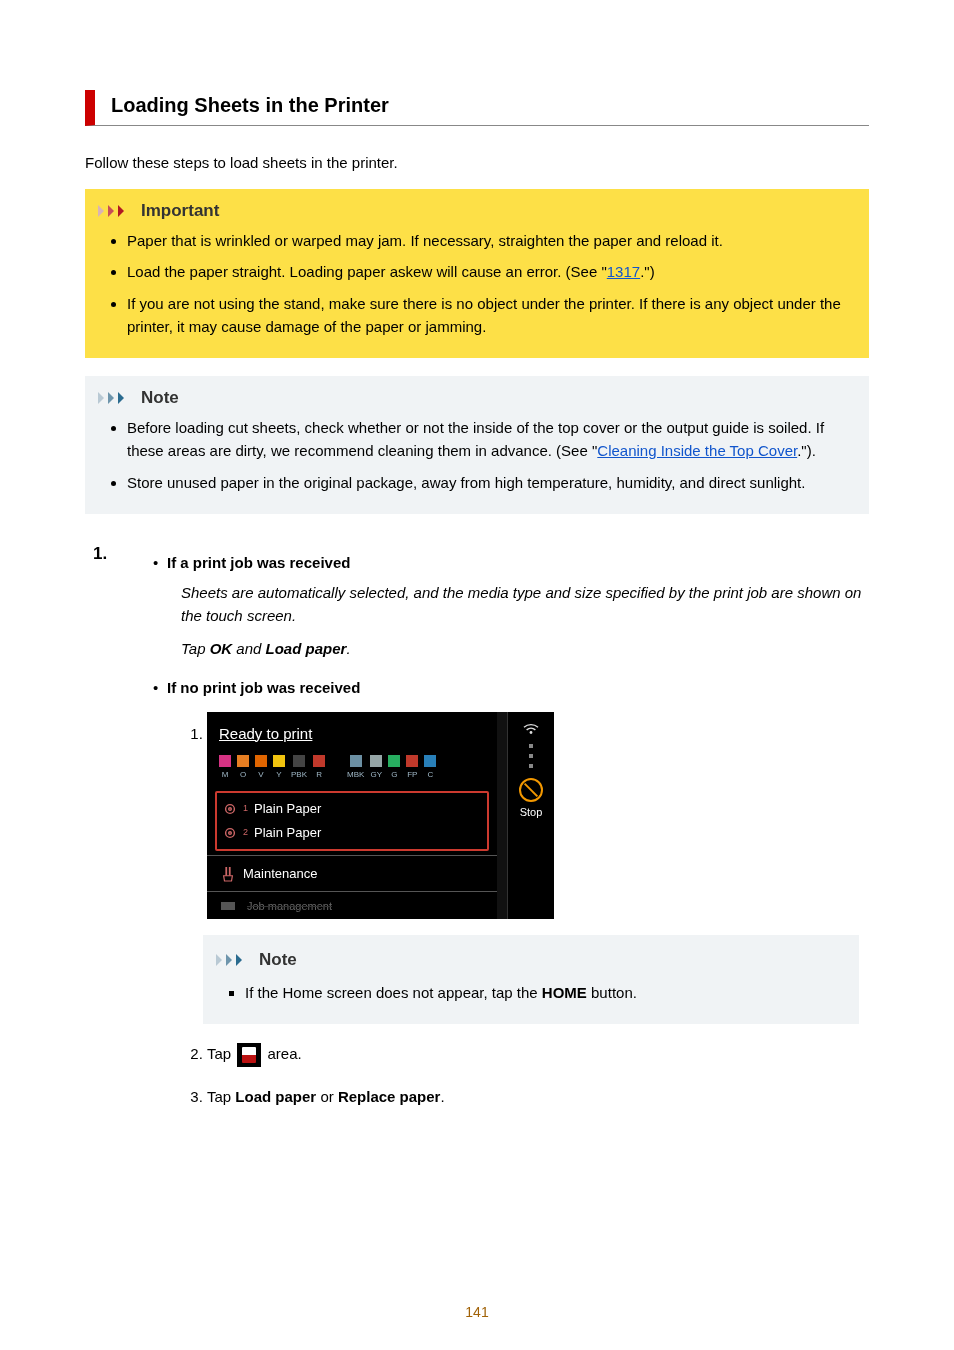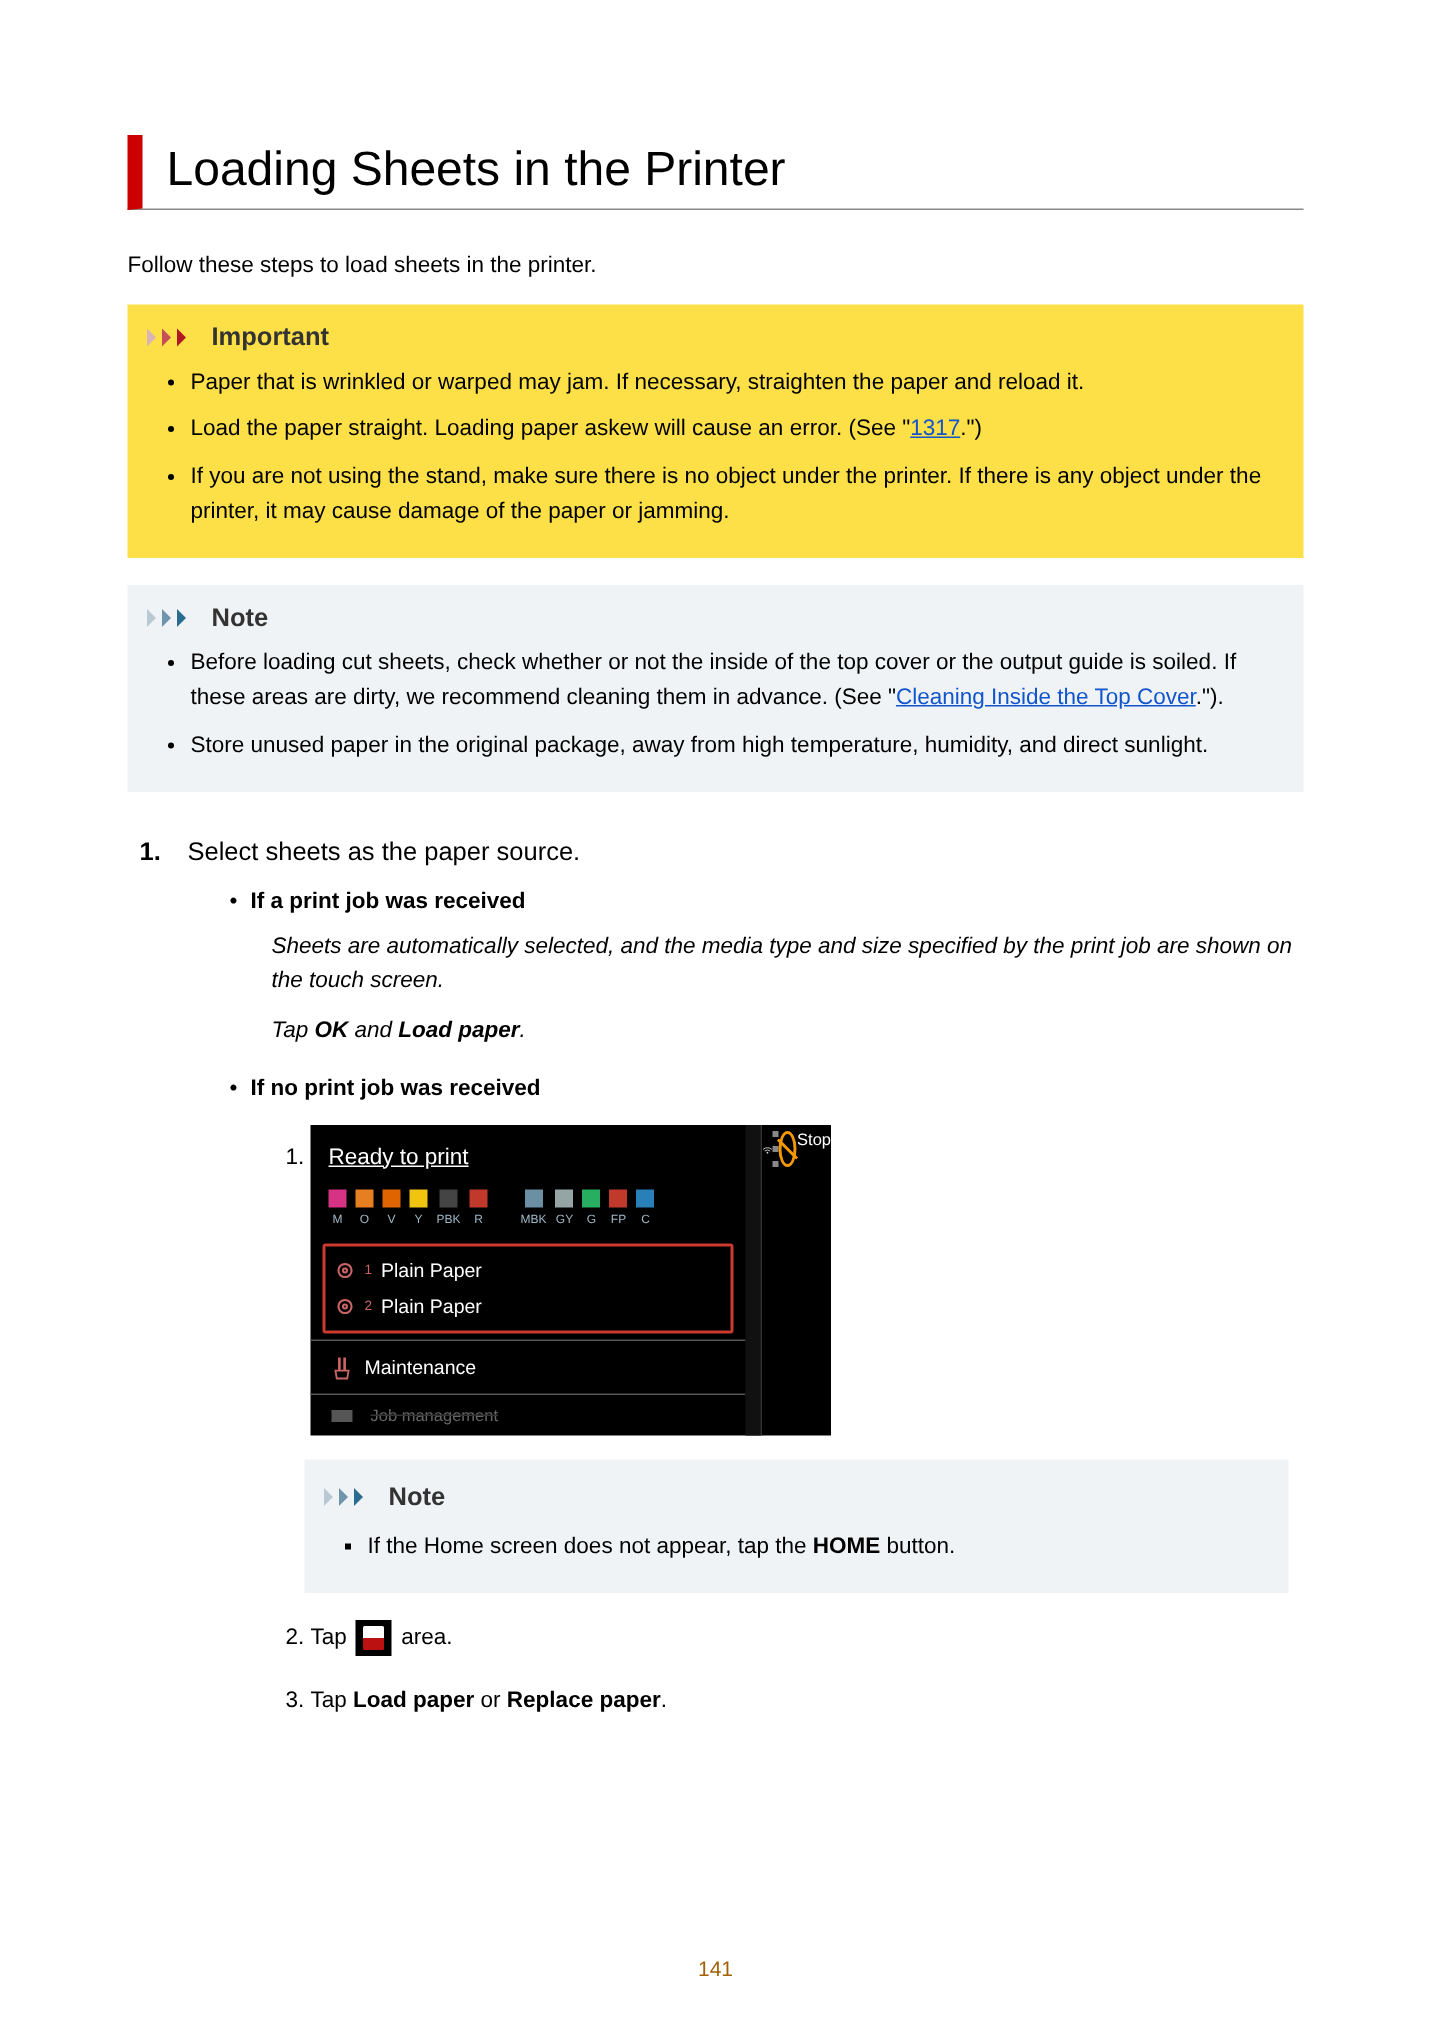--- a/index.html
+++ b/index.html
@@ -17,22 +17,22 @@
     padding: 90px 85px 60px 85px;
     position: relative;
   }
   .title-block {
     border-left: 10px solid #cc0000;
     border-bottom: 1px solid #888;
     padding: 4px 0 8px 16px;
     margin-bottom: 28px;
   }
   .title-block h1 {
-    font-size: 32px;
-    font-weight: normal;
+    font-size: 20px;
+    font-weight: bold;
     margin: 0;
   }
   .intro {
     margin: 0 0 18px 0;
   }
   .callout {
     margin: 0 0 18px 0;
     padding: 12px 16px 12px 12px;
   }
   .callout.important { background: #fde047; }
@@ -128,21 +128,21 @@
     border-radius: 2px;
     padding: 4px 6px;
   }
   .paper-row { display: flex; align-items: center; gap: 6px; font-size: 13px; padding: 2px 0;}
   .roll-icon { width: 14px; height: 14px; stroke: #c66; fill: none; stroke-width: 1.6; }
   .roll-sup { font-size: 9px; color: #c66; }
   .sep { height: 1px; background: #555; margin: 4px 0 0 0; }
   .maint-row { display: flex; align-items: center; gap: 8px; padding: 8px 12px 0 14px; text-align: center; }
   .maint-row svg { width: 14px; height: 16px; }
   .job-row { padding: 6px 12px 4px 14px; font-size: 11px; color: #666; display:flex; align-items:center; gap:12px;}
-  .scr-right { width: 46px; border-left: 1px solid #333; display: flex; flex-direction: row; }
+  .scr-right { width: 46px; border-left: 1px solid #333; display: flex; flex-direction: column; align-items: center; }
   .wifi { width: 18px; height: 14px; margin: 10px auto 4px; }
   .dots { display:flex; flex-direction:column; gap:6px; margin: 4px 0 6px 0;}
   .dots .d { width:4px; height:4px; background:#888;}
   .stop-circle { width: 20px; height: 20px; border: 2px solid #f39800; border-radius: 50%; margin-top: 4px; position: relative;}
   .stop-circle::after { content:""; position:absolute; left:50%; top:50%; width:18px; height:2px; background:#f39800; transform: translate(-50%,-50%) rotate(45deg);}
   .stop-label { font-size: 11px; color:#fff; margin-top:2px;}
   .scroll-col { width: 10px; background:#111; display:flex; flex-direction:column;}
   .scroll-seg { flex:1;}
   .inline-icon {
     display: inline-block;
@@ -220,21 +220,20 @@
       <li>
         <span>Store unused paper in the original package, away from high temperature, humidity, and direct sunlight.</span>
       </li>
     </ul>
   </div>
 
   <ol class="step-list">
     <li>
       <div class="step-num">1.</div>
       <div class="step-body">
-        <div class="step-title">Select sheets as the paper source.</div>
 
         <ul class="case-list">
 
           <li>
             <div class="case-title">If a print job was received</div>
             <p class="case-body">Sheets are automatically selected, and the media type and size specified by the print job are shown on the touch screen.</p>
             <p class="case-body">
               <span>Tap </span><b>OK</b><span> and </span><b>Load paper</b><span>.</span>
             </p>
           </li>

